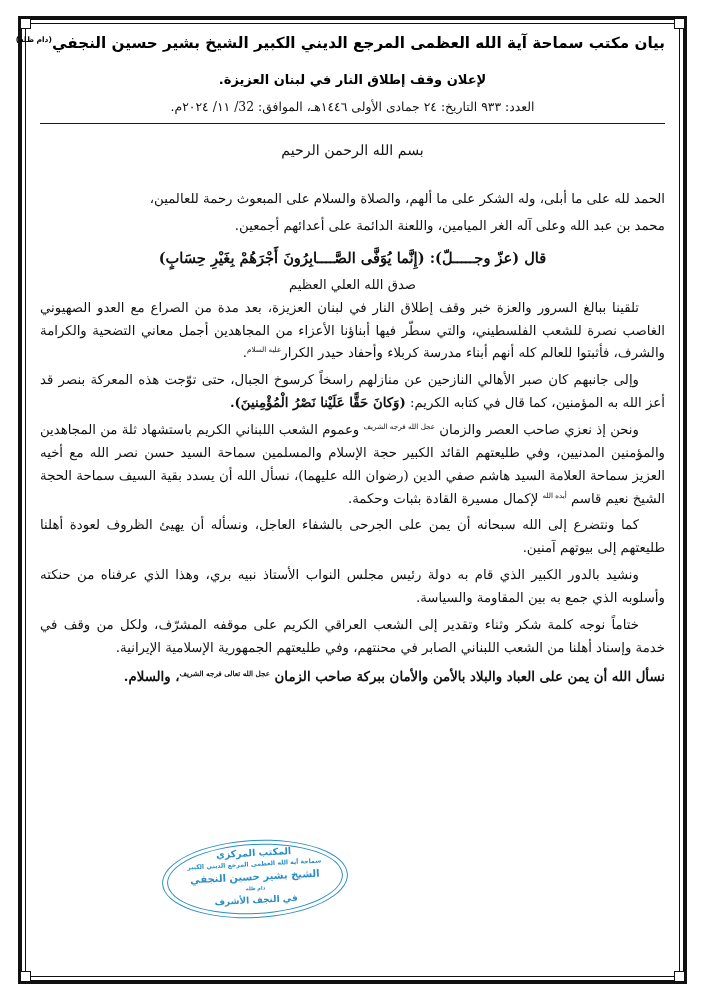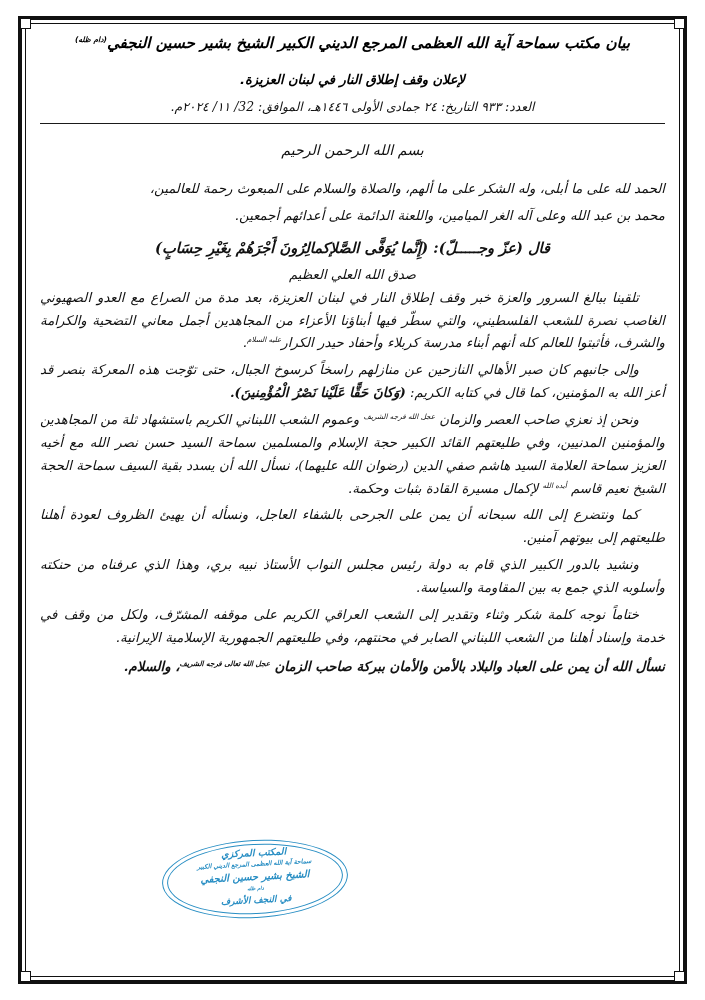--- a/index.html
+++ b/index.html
@@ -15,21 +15,20 @@
     color: #101010;
   }
 
   
   .page {
     position: relative;
     width: 705px;
     height: 1000px;
     background: #ffffff;
     box-sizing: border-box;
-    font-style: italic;
   }
   .frame-outer {
     position: absolute;
     left: 18px;
     top: 16px;
     right: 18px;
     bottom: 16px;
     border: 4px solid #111111;
     box-sizing: border-box;
   }
@@ -109,21 +108,21 @@
   .body-text {
     font-family: "DejaVu Serif", "Liberation Serif", serif;
     font-size: 13.3px;
     line-height: 1.72;
     color: #111111;
     margin-top: 14px;
   }
   .basmala {
     text-align: center;
     font-size: 14.2px;
-    margin: 6px 0 16px 0;
+    margin: 6px 0 26px 0;
   }
   p.para {
     margin: 0 0 4px 0;
     text-align: justify;
     text-align-last: right;
     text-indent: 26px;
   }
   p.para.no-indent { text-indent: 0; }
   .verse {
     text-align: center;
@@ -211,21 +210,21 @@
       <div class="rule"></div>
     </div>
 
     <div class="body-text">
 
       <div class="basmala">بسم الله الرحمن الرحيم</div>
 
       <p class="para no-indent">الحمد لله على ما أبلى، وله الشكر على ما ألهم، والصلاة والسلام على المبعوث رحمة للعالمين،</p>
       <p class="para no-indent">محمد بن عبد الله وعلى آله الغر الميامين، واللعنة الدائمة على أعدائهم أجمعين.</p>
 
-      <div class="verse"><span>قال (عزّ وجـــــلّ):</span> <span>(إِنَّما يُوَفَّى الصَّلإكمالِرُونَ أَجْرَهُمْ بِغَيْرِ حِسَابٍ)</span></div>
+      <div class="verse"><span>قال (عزّ وجـــــلّ):</span> <span>(إِنَّما يُوَفَّى الصَّــــابِرُونَ أَجْرَهُمْ بِغَيْرِ حِسَابٍ)</span></div>
 
       <div class="sadaqa">صدق الله العلي العظيم</div>
 
       <p class="para"><span>تلقينا ببالغ السرور والعزة خبر وقف إطلاق النار في لبنان العزيزة، بعد مدة من الصراع مع العدو الصهيوني الغاصب نصرة للشعب الفلسطيني، والتي سطّر فيها أبناؤنا الأعزاء من المجاهدين أجمل معاني التضحية والكرامة والشرف، فأثبتوا للعالم كله أنهم أبناء مدرسة كربلاء وأحفاد حيدر الكرار</span><span class="sup-note">عليه السلام</span><span>.</span></p>
 
       <p class="para"><span>وإلى جانبهم كان صبر الأهالي النازحين عن منازلهم راسخاً كرسوخ الجبال، حتى توّجت هذه المعركة بنصر قد أعز الله به المؤمنين، كما قال في كتابه الكريم:</span> <span class="inline-verse">(وَكانَ حَقًّا عَلَيْنا نَصْرُ الْمُؤْمِنينَ).</span></p>
 
       <p class="para"><span>ونحن إذ نعزي صاحب العصر والزمان</span> <span class="sup-note">عجل الله فرجه الشريف</span> <span>وعموم الشعب اللبناني الكريم باستشهاد ثلة من المجاهدين والمؤمنين المدنيين، وفي طليعتهم القائد الكبير حجة الإسلام والمسلمين سماحة السيد حسن نصر الله مع أخيه العزيز سماحة العلامة السيد هاشم صفي الدين (رضوان الله عليهما)، نسأل الله أن يسدد بقية السيف سماحة الحجة الشيخ نعيم قاسم</span> <span class="sup-note">أيده الله</span> <span>لإكمال مسيرة القادة بثبات وحكمة.</span></p>
 
       <p class="para">كما ونتضرع إلى الله سبحانه أن يمن على الجرحى بالشفاء العاجل، ونسأله أن يهيئ الظروف لعودة أهلنا طليعتهم إلى بيوتهم آمنين.</p>

